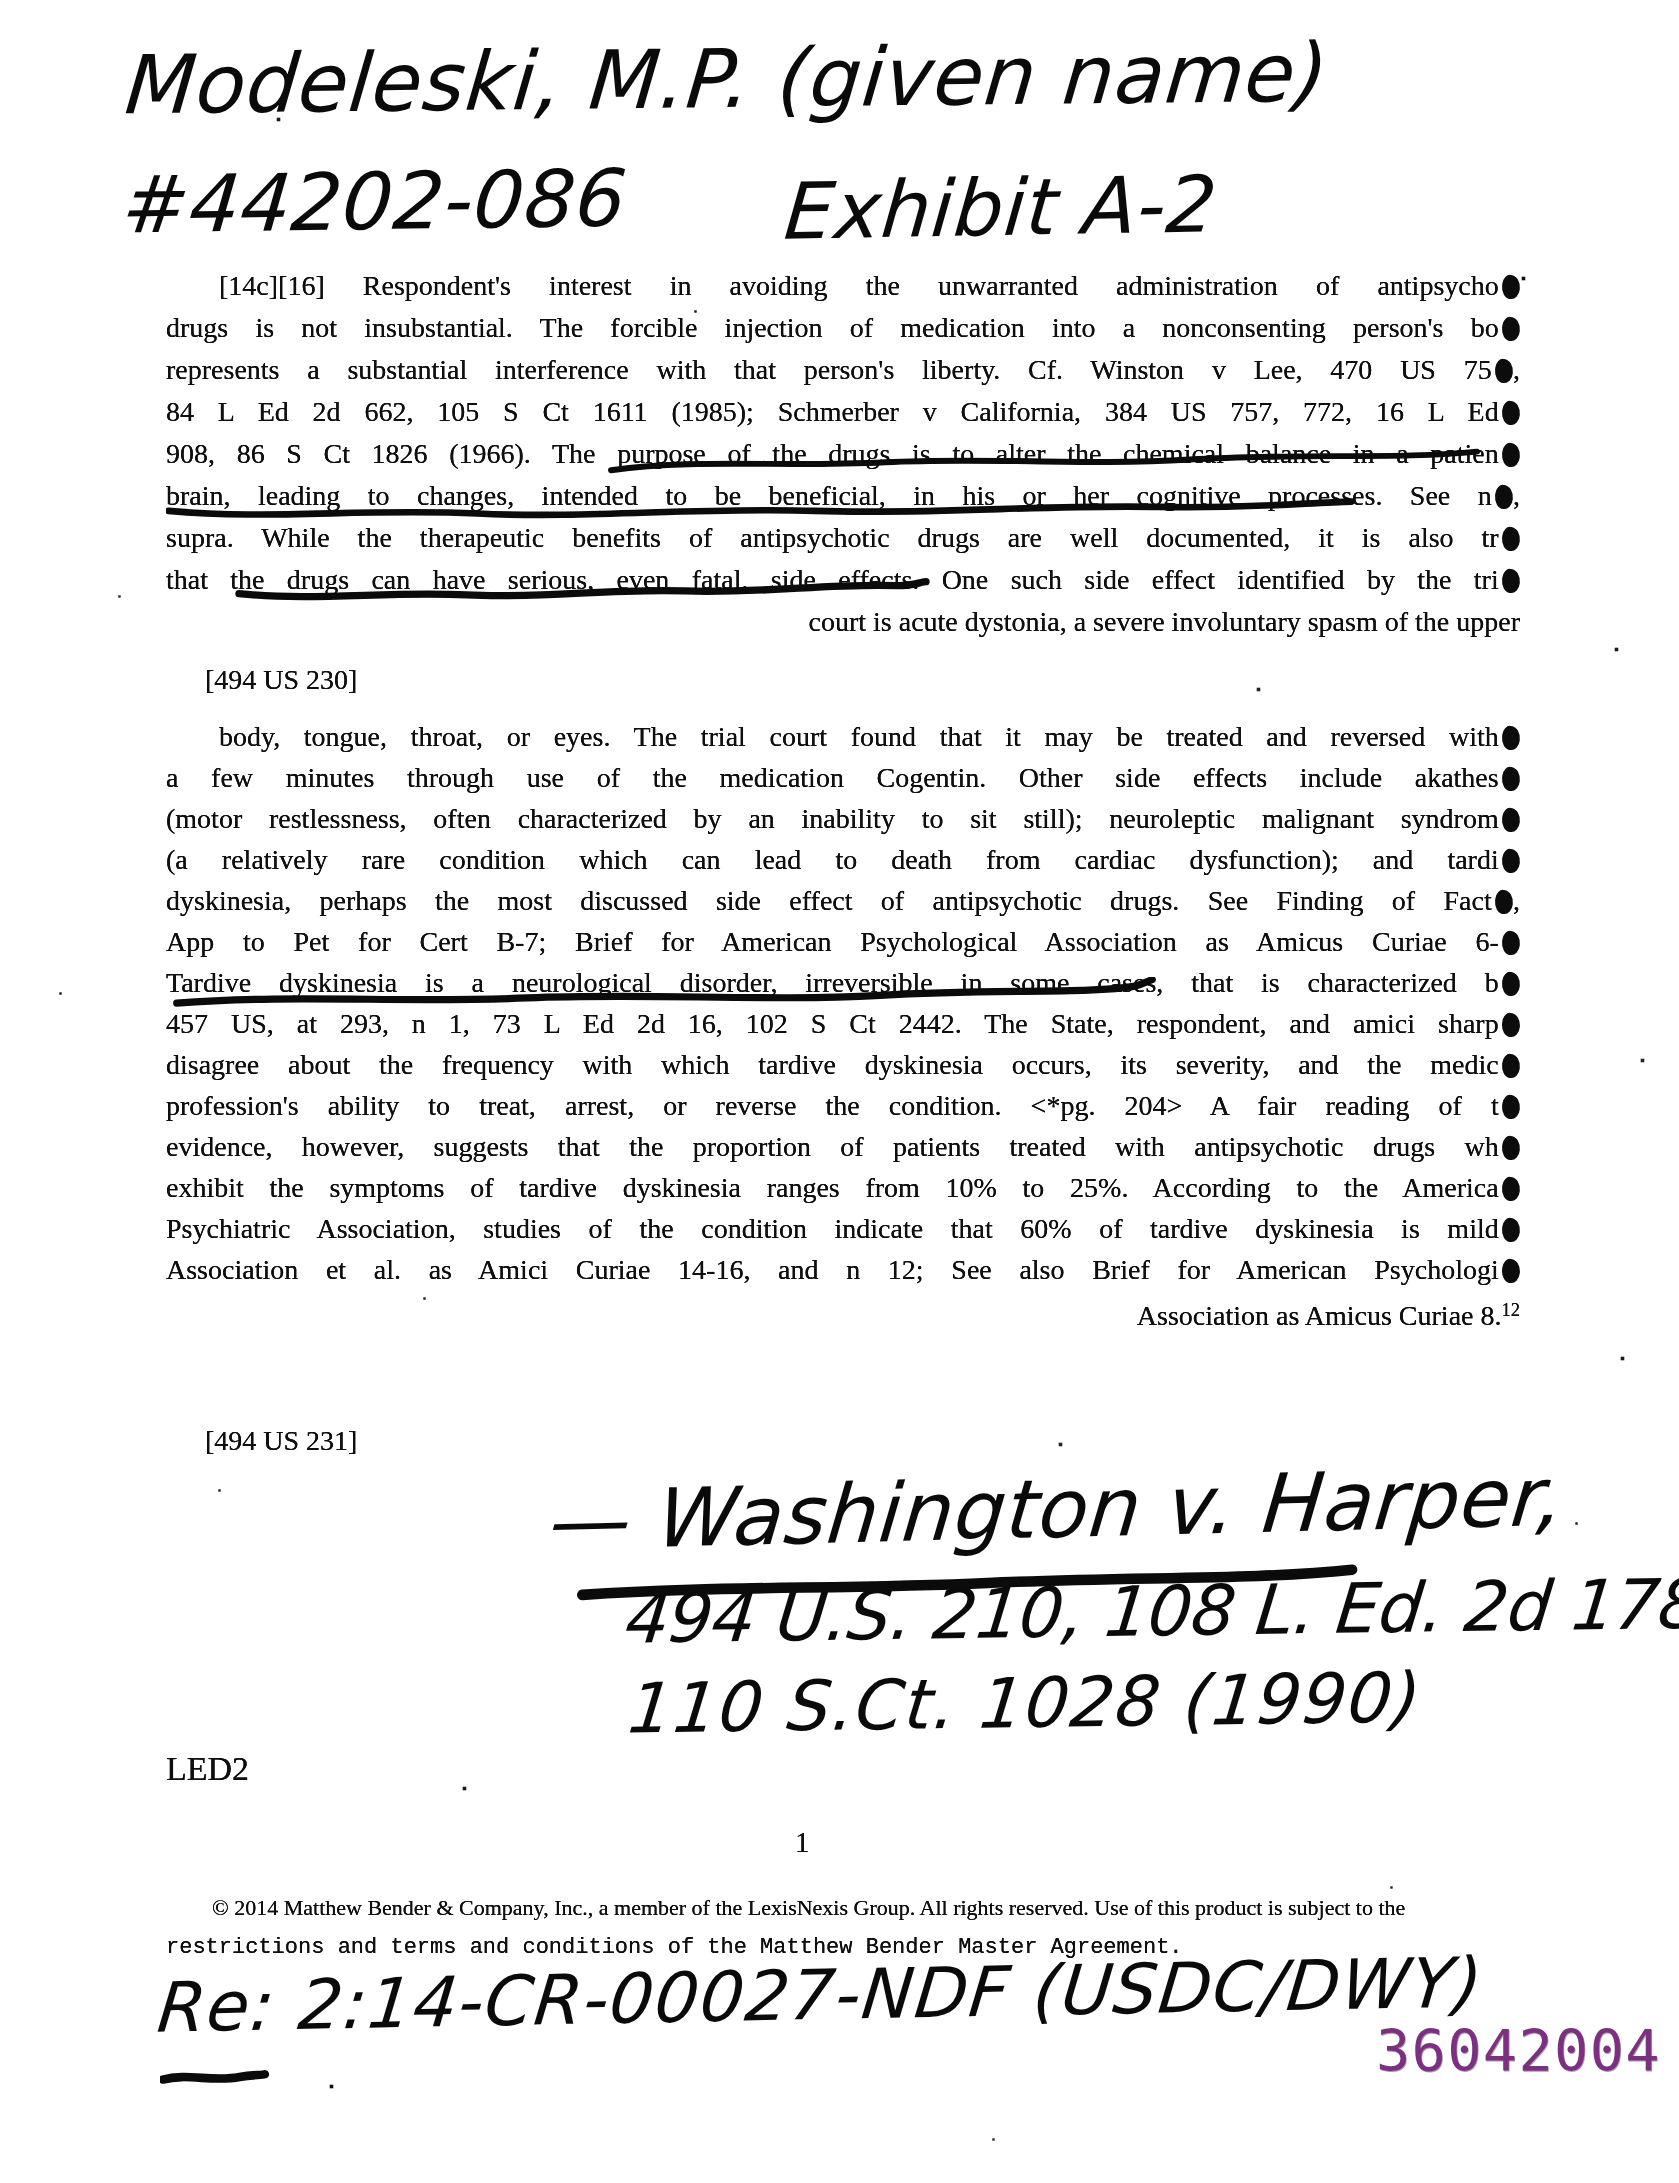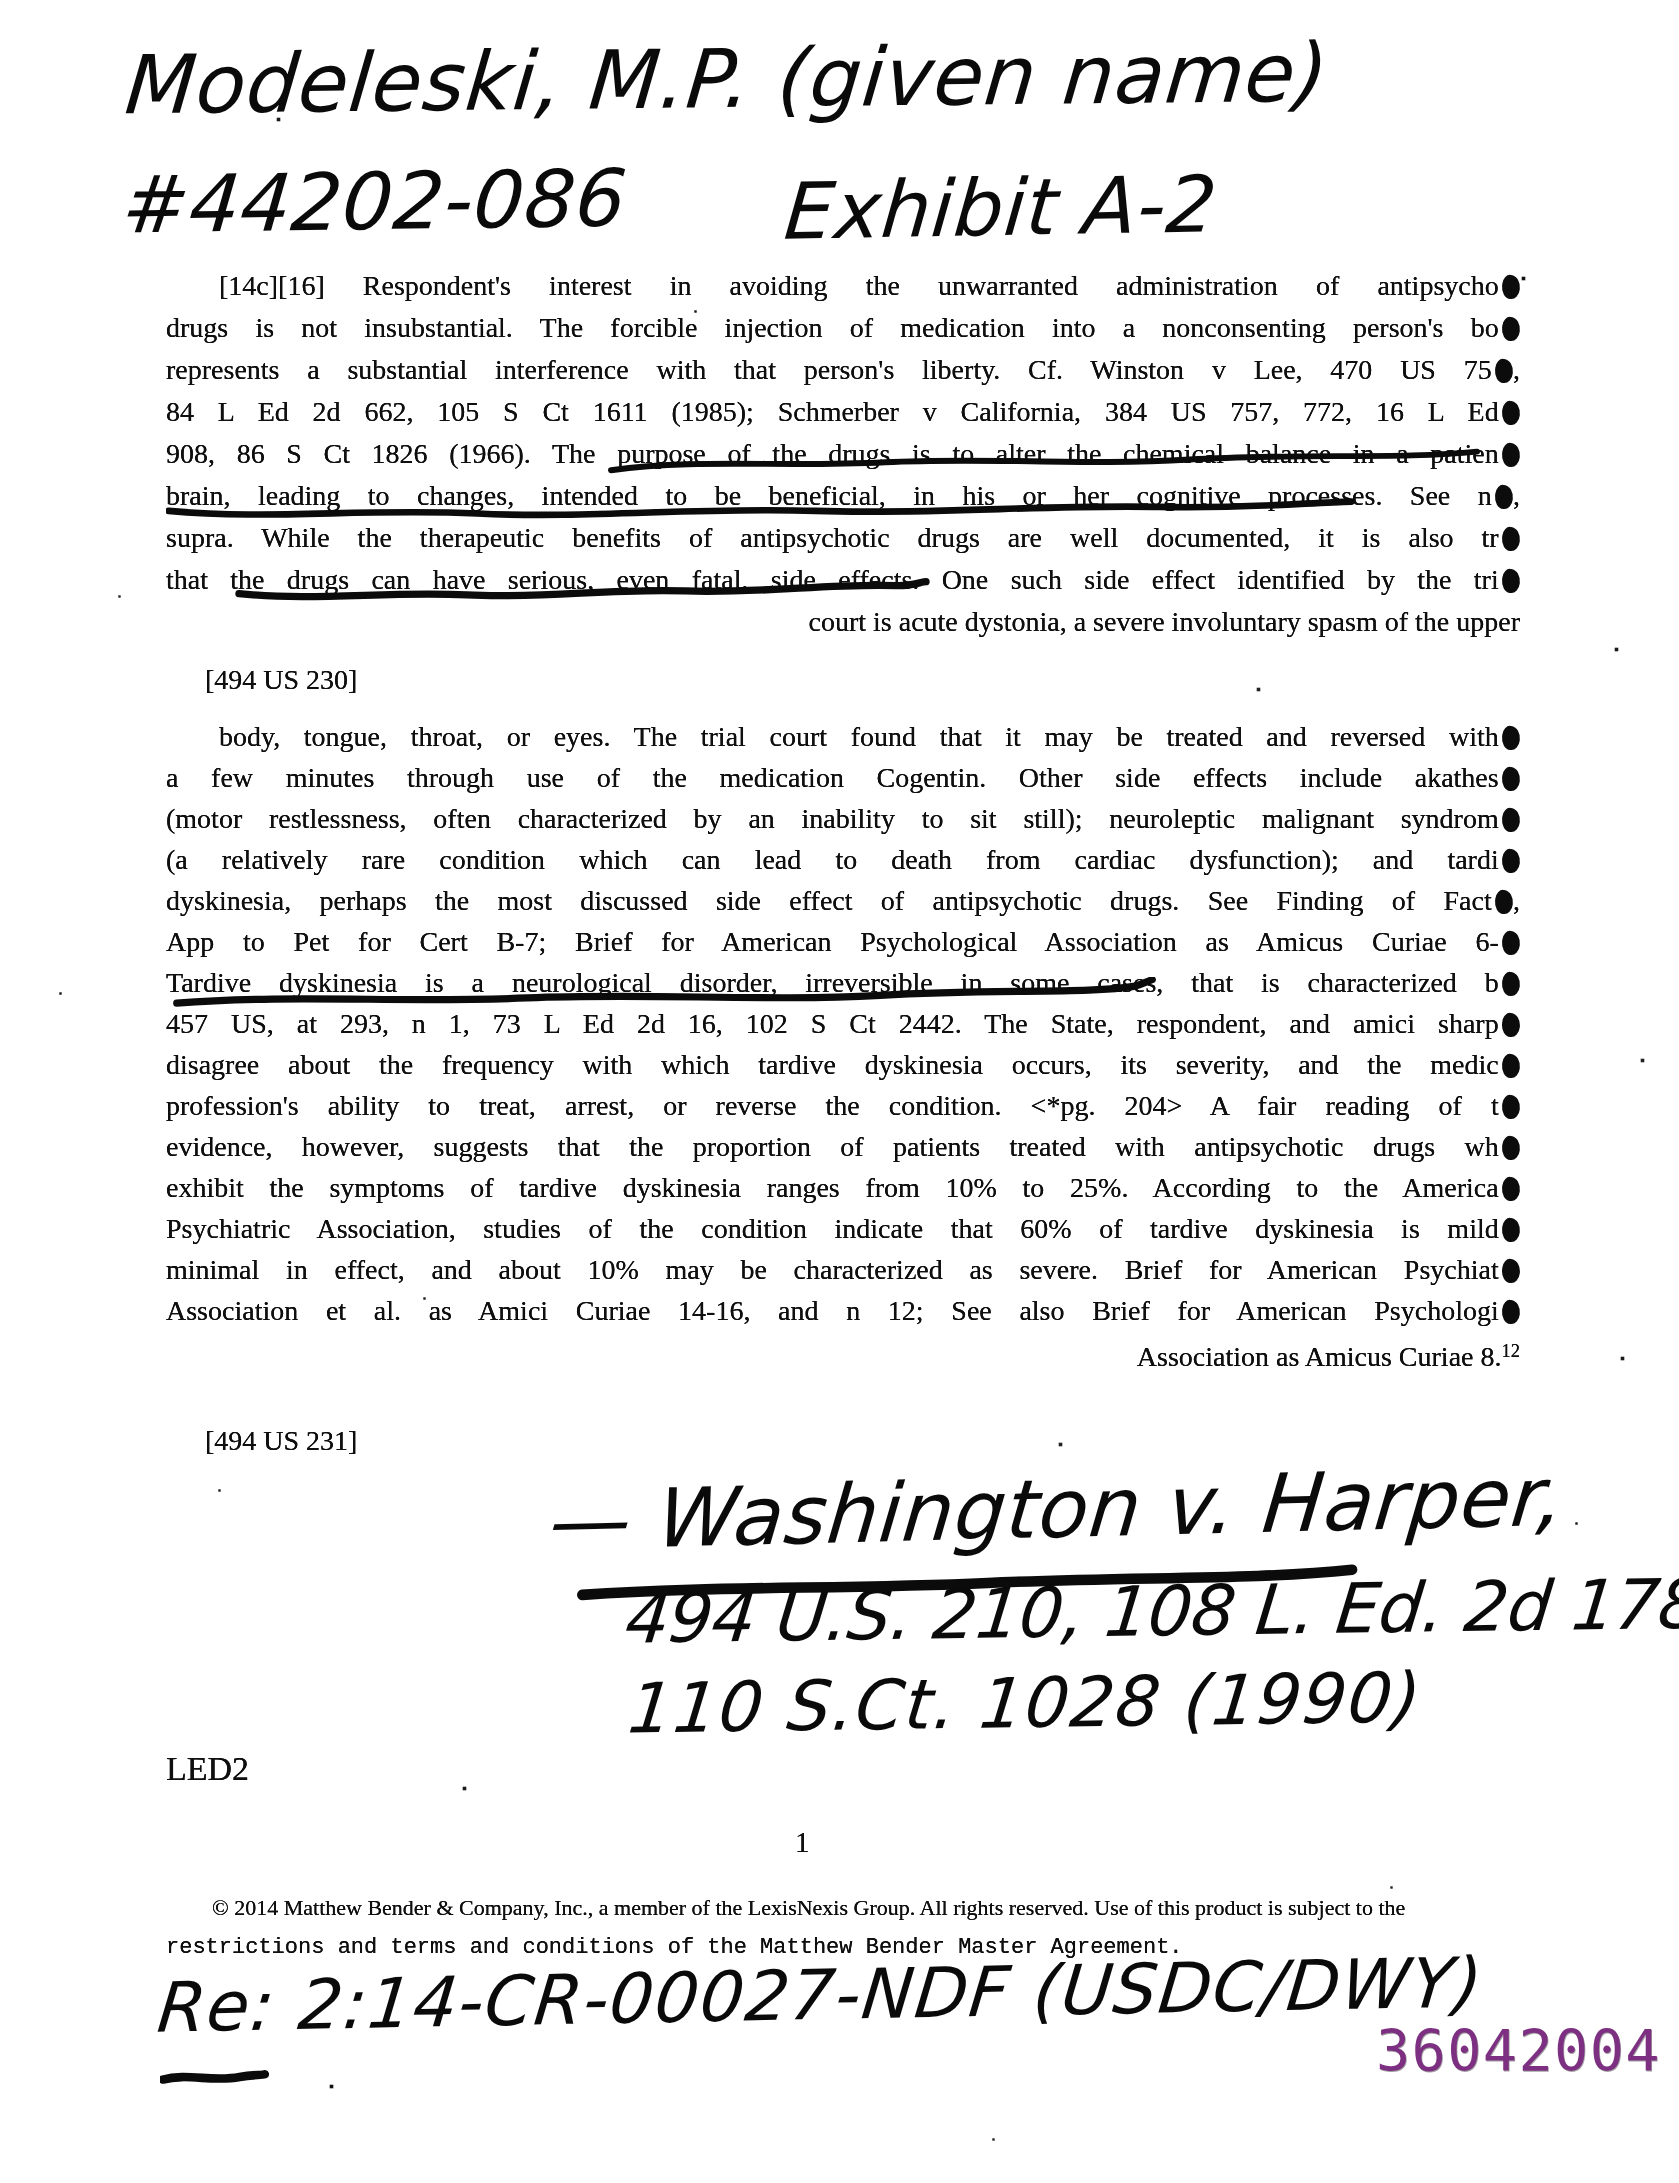--- a/index.html
+++ b/index.html
@@ -106,21 +106,20 @@
     <div class="line"><span>(a relatively rare condition which can lead to death from cardiac dysfunction); and tardi</span><span class="smudge"></span></div>
     <div class="line"><span>dyskinesia, perhaps the most discussed side effect of antipsychotic drugs.  See Finding of Fact</span><span class="smudge"></span><span>,</span></div>
     <div class="line"><span>App to Pet for Cert B-7; Brief for American Psychological Association as Amicus Curiae 6-</span><span class="smudge"></span></div>
     <div class="line"><span>Tardive dyskinesia is a neurological disorder, irreversible in some cases, that is characterized b</span><span class="smudge"></span></div>
     <div class="line"><span>457 US, at 293, n 1, 73 L Ed 2d 16, 102 S Ct 2442.  The State, respondent, and amici sharp</span><span class="smudge"></span></div>
     <div class="line"><span>disagree about the frequency with which tardive dyskinesia occurs, its severity, and the medic</span><span class="smudge"></span></div>
     <div class="line"><span>profession's ability to treat, arrest, or reverse the condition.  &lt;*pg. 204&gt; A fair reading of t</span><span class="smudge"></span></div>
     <div class="line"><span>evidence, however, suggests that the proportion of patients treated with antipsychotic drugs wh</span><span class="smudge"></span></div>
     <div class="line"><span>exhibit the symptoms of tardive dyskinesia ranges from 10% to 25%.  According to the America</span><span class="smudge"></span></div>
     <div class="line"><span>Psychiatric Association, studies of the condition indicate that 60% of tardive dyskinesia is mild</span><span class="smudge"></span></div>
-    <div class="line"><span>minimal in effect, and about 10% may be characterized as severe.  Brief for American Psychiat</span><span class="smudge"></span></div>
     <div class="line"><span>Association et al. as Amici Curiae 14-16, and n 12; See also Brief for American Psychologi</span><span class="smudge"></span></div>
     <div class="line noj"><span>Association as Amicus Curiae 8.</span><sup>12</sup></div>
   </div>
 
   <div class="bracket" style="top:1417px;">[494 US 231]</div>
 
   <div class="hand hw-cit1">— Washington v. Harper,</div>
   <div class="hand hw-cit2">494 U.S. 210, 108 L. Ed. 2d 178,</div>
   <div class="hand hw-cit3">110 S.Ct. 1028 (1990)</div>
 

